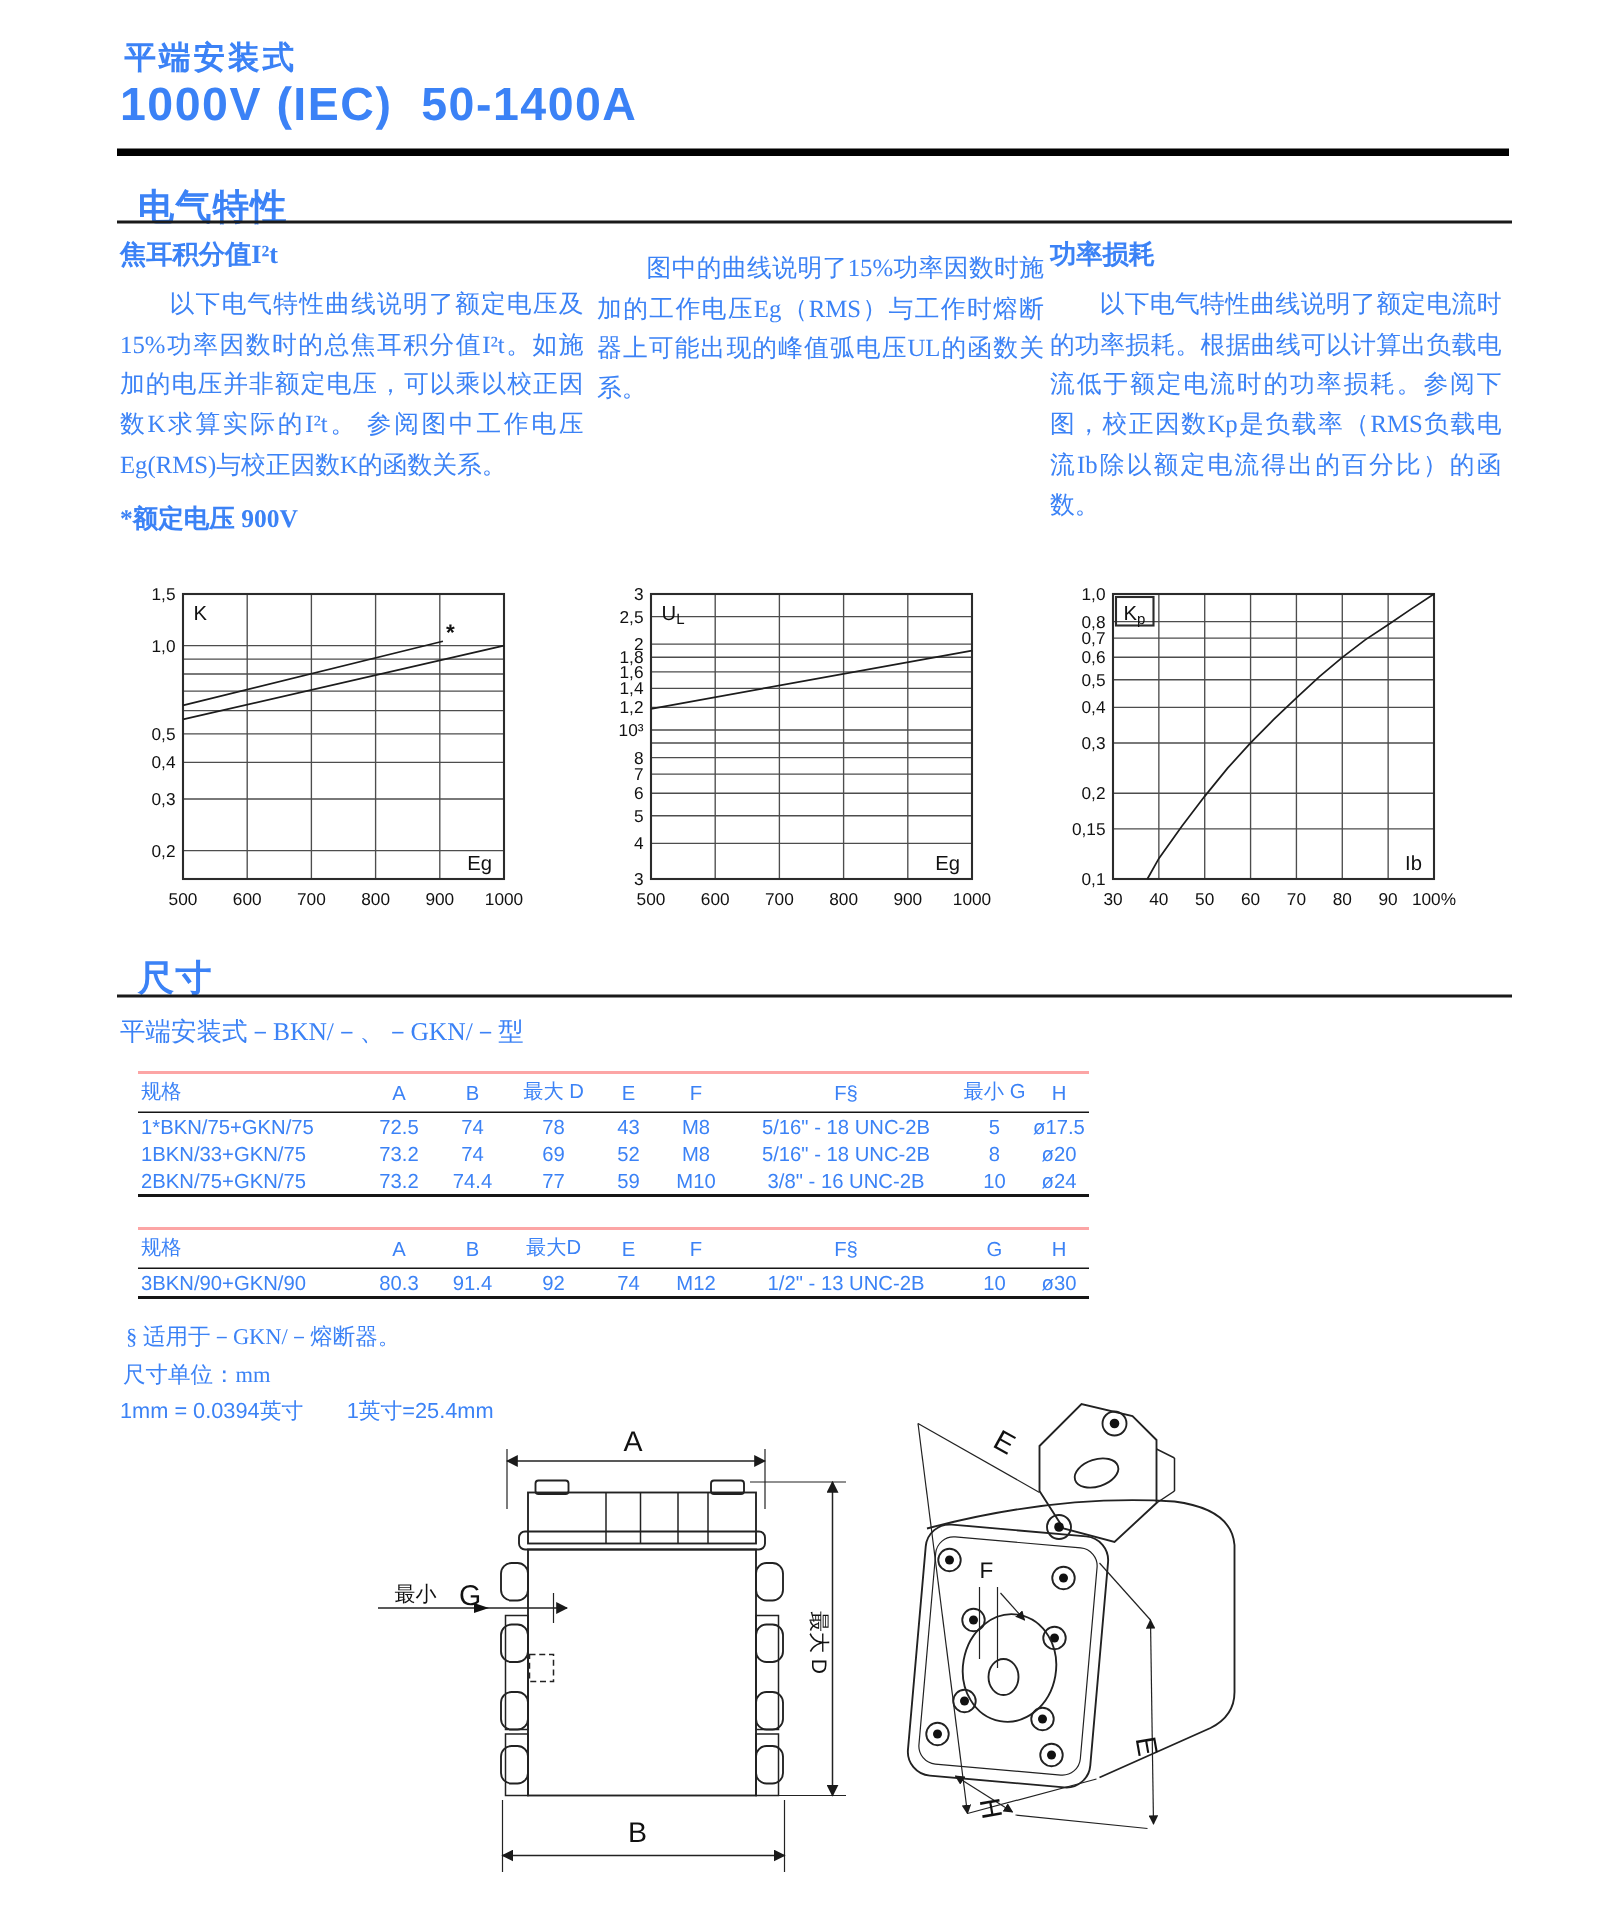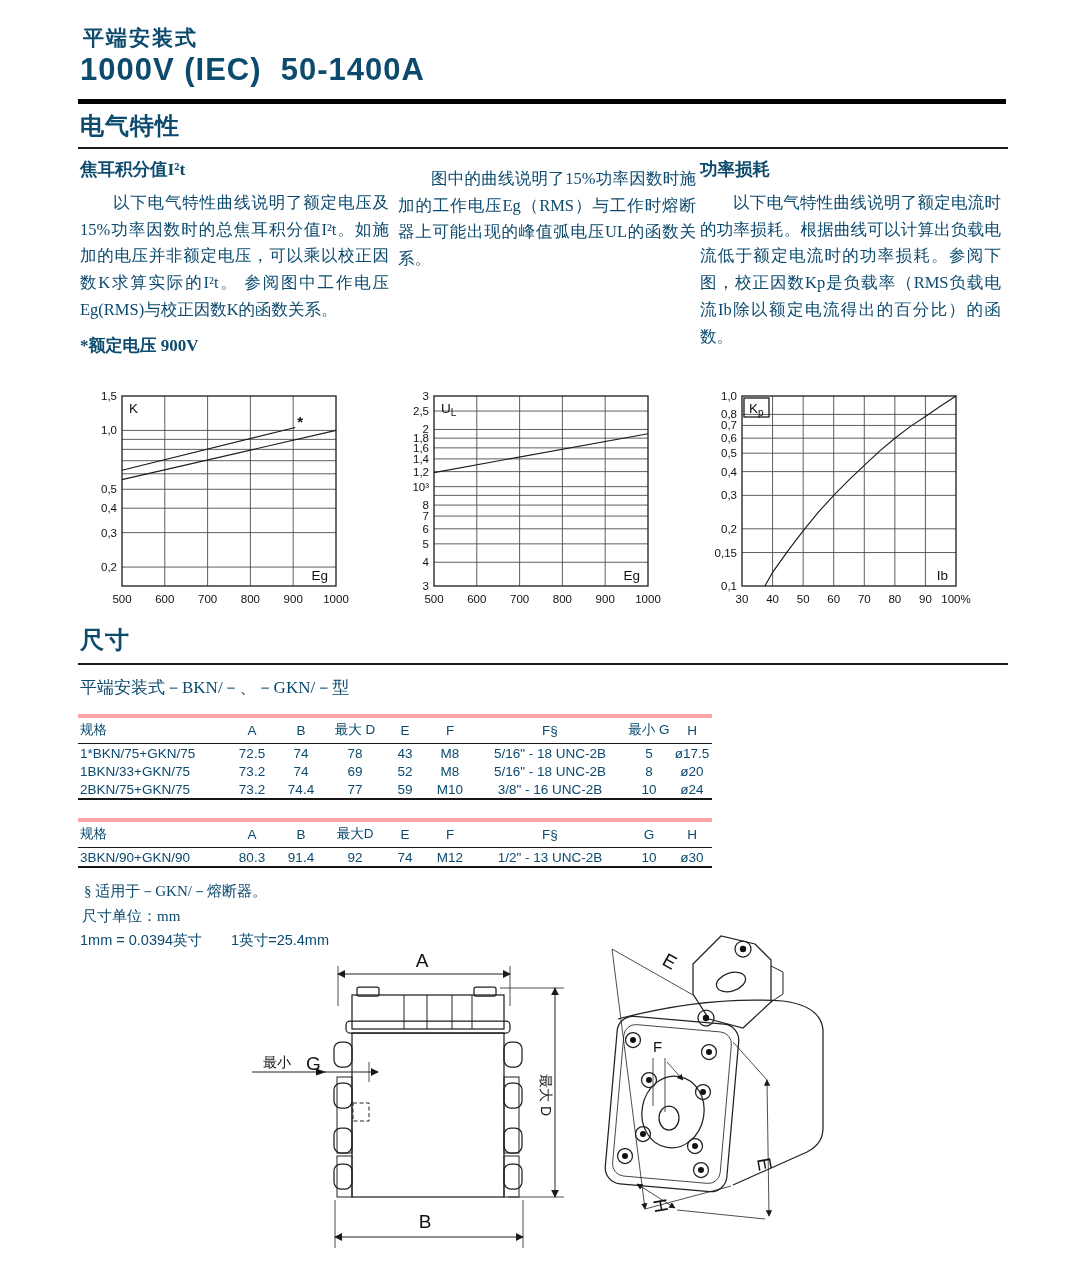--- a/index.html
+++ b/index.html
@@ -1,23 +1,23 @@
 <!DOCTYPE html>
 <html><head>
 <meta charset="utf-8">
 <style>
   *{box-sizing:border-box;}
   html,body{margin:0;padding:0;background:#ffffff;}
-  .page{position:relative;width:1081px;height:1274px;background:#fff;color:#0c4a6e;
+  .page{position:relative;width:1081px;height:1274px;background:#fff;color:#3b82f6;
         font-family:"Liberation Serif",serif;overflow:hidden;}
 
   .brand-sub{position:absolute;left:83px;top:24px;font:bold 21px "Liberation Sans",sans-serif;letter-spacing:2px;}
   .brand-title{position:absolute;left:80px;top:52px;font:bold 31px "Liberation Sans",sans-serif;letter-spacing:1px;white-space:pre;}
   .rule-thick{position:absolute;left:78px;top:99px;width:928px;height:5px;background:#000;}
-  .sec-heading{position:absolute;margin:0;font:bold 24px "Liberation Sans",sans-serif;letter-spacing:1px;}
+  .sec-heading{position:absolute;margin:12px;font:bold 24px "Liberation Sans",sans-serif;letter-spacing:1px;}
   #sec-elec{left:80px;top:110px;}
   #sec-dim{left:80px;top:624px;}
   .rule-thin{position:absolute;left:78px;background:#1a1a1a;}
   #rule-elec{top:147px;width:930px;height:2px;}
   #rule-dim{top:663px;width:930px;height:1.5px;}
 
   .col{position:absolute;top:157px;}
   #col-joule{left:80px;width:309px;}
   #col-arc{left:398px;width:298px;}
   #col-power{left:700px;width:301px;}
@@ -29,22 +29,22 @@
   #chart-k{left:76px;} #chart-ul{left:388px;} #chart-kp{left:696px;}
   .grid{stroke:#4d4d4d;stroke-width:0.9;}
   .frame{fill:none;stroke:#2b2b2b;stroke-width:1.4;}
   .series{fill:none;stroke:#1c1c1c;stroke-width:1.15;}
   .tick{font:11.5px "Liberation Sans",sans-serif;fill:#111;}
   .inlabel{font:13.5px "Liberation Sans",sans-serif;fill:#111;}
   .inlabel tspan{font-size:10px;}
   .smarker{font:bold 15px "Liberation Sans",sans-serif;fill:#111;}
 
   .subtitle{position:absolute;left:80px;top:676px;font:17px "Liberation Serif",serif;}
-  .dim-table{position:absolute;left:78px;width:634px;border-collapse:collapse;table-layout:fixed;
-             font:13.5px "Liberation Sans",sans-serif;border-top:4px solid #fca5a5;border-bottom:2px solid #151515;}
+  .dim-table{position:absolute;left:92px;width:634px;border-collapse:collapse;table-layout:fixed;
+             font:13.5px "Liberation Sans",sans-serif;border-top:2px solid #fca5a5;border-bottom:2px solid #151515;}
   #table-75{top:714px;} #table-90{top:818px;}
   .dim-table thead tr{border-bottom:1.2px solid #151515;}
   .dim-table th{font-weight:normal;padding:3px 0 4px 0;}
   .dim-table td{padding:1.5px 0;}
   .dim-table th,.dim-table td{text-align:center;white-space:nowrap;}
   .dim-table th:first-child,.dim-table td:first-child{text-align:left;padding-left:2px;}
 
   .fnote{position:absolute;font:15px "Liberation Serif",serif;}
   #fn1{left:84px;top:882px;}
   #fn2{left:82px;top:907px;}

